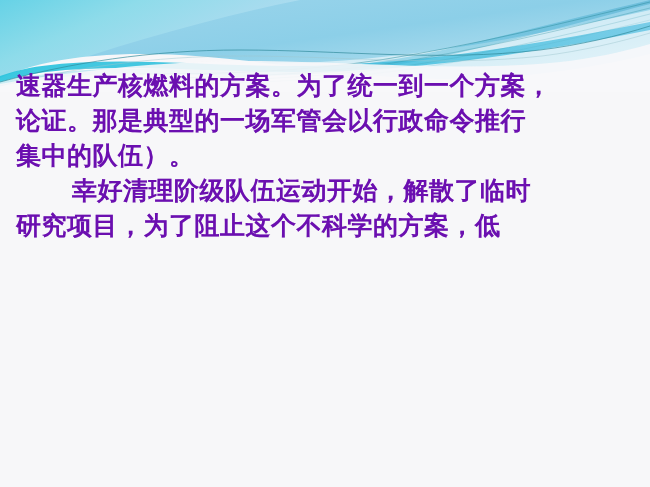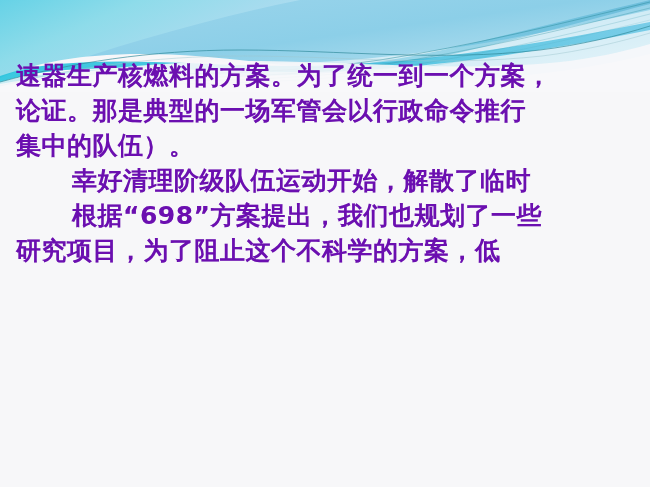--- a/index.html
+++ b/index.html
@@ -30,21 +30,21 @@
   #wave-header svg {
     display: block;
     width: 650px;
     height: 92px;
   }
 
   
   #body-text {
     position: absolute;
     left: 0;
-    top: 58px;
+    top: 68px;
     width: 538px;
   }
   .line {
     color: #6b0fb0;
     font-weight: bold;
     font-size: 25px;
     line-height: 35px;
     letter-spacing: 0.5px;
     white-space: pre;
     padding-left: 16px;
@@ -125,17 +125,16 @@
 
       <path d="M0,84 C80,70 170,60 260,61 C360,62 460,72 560,62 C590,59 622,52 650,44 L650,92 L0,92 Z" fill="#f7f7f9" opacity="0.9"></path>
     </svg>
   </div>
 
   <div id="body-text">
     <div class="line">速器生产核燃料的方案。为了统一到一个方案，</div>
     <div class="line">论证。那是典型的一场军管会以行政命令推行</div>
     <div class="line">集中的队伍）。</div>
     <div class="line indent">幸好清理阶级队伍运动开始，解散了临时</div>
-    <div class="line indent">根据“698”方案提出，我们也规划了一些</div>
     <div class="line">研究项目，为了阻止这个不科学的方案，低</div>
   </div>
 
 </div>
 
 </body></html>

